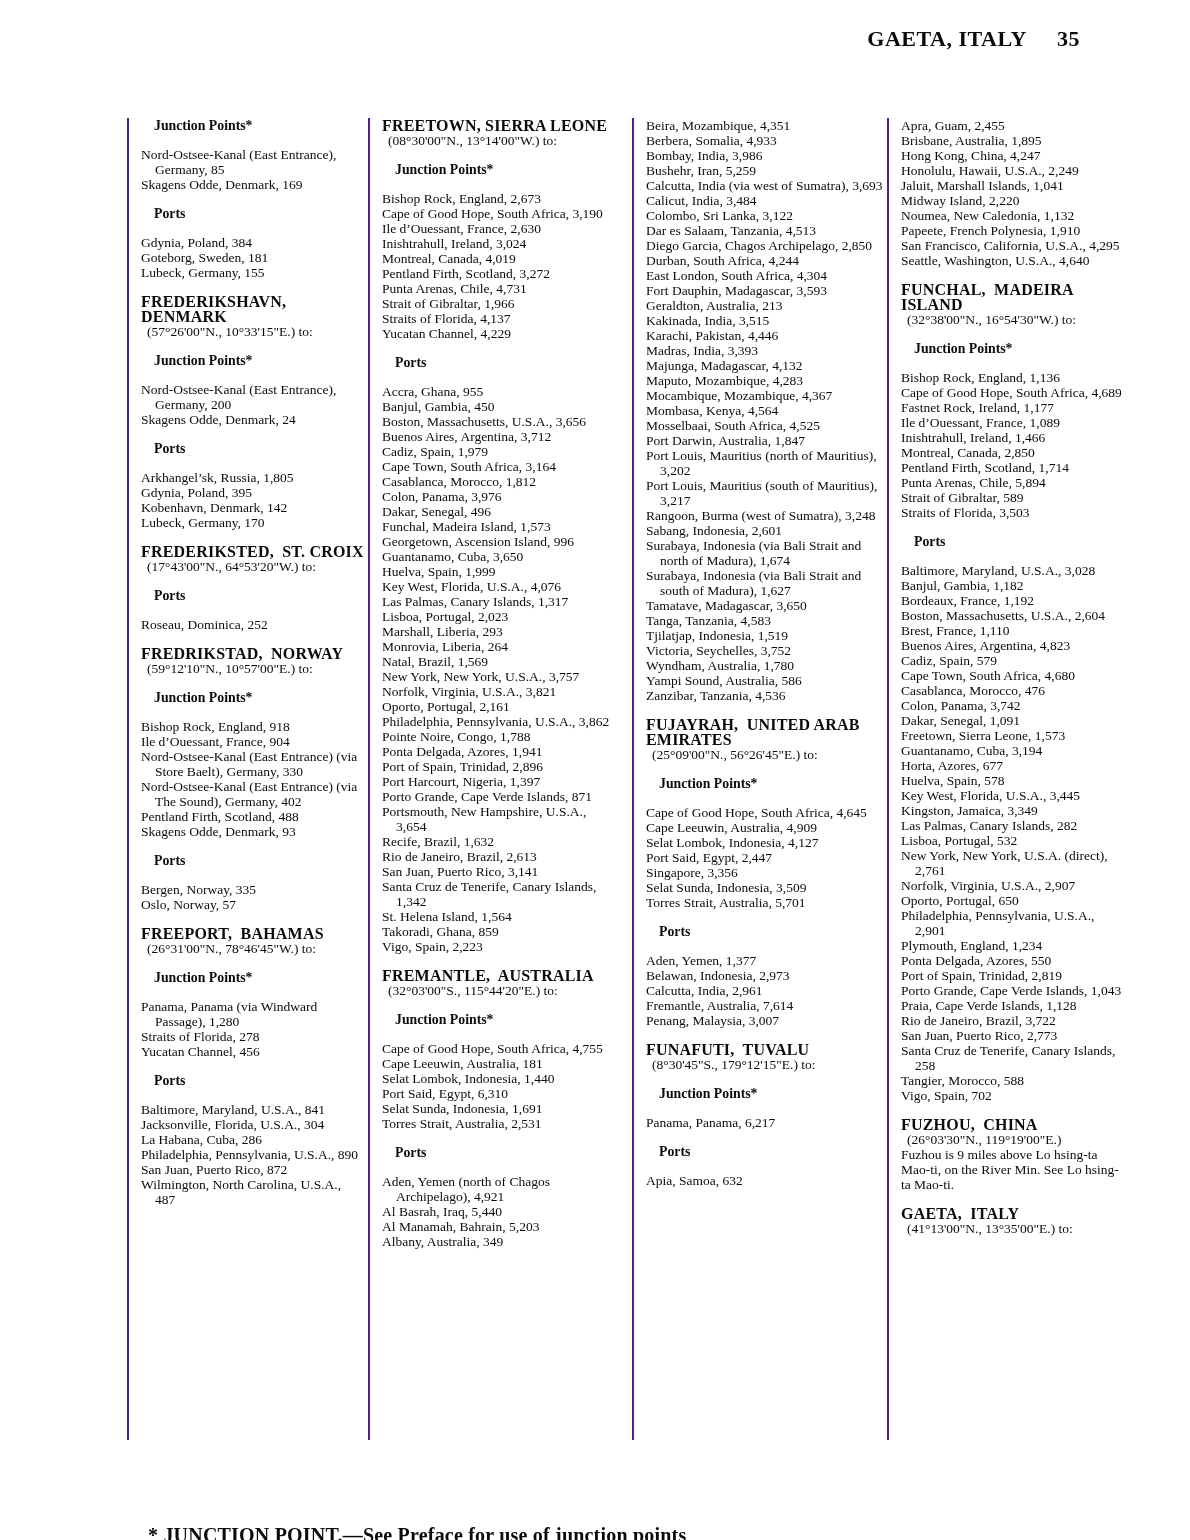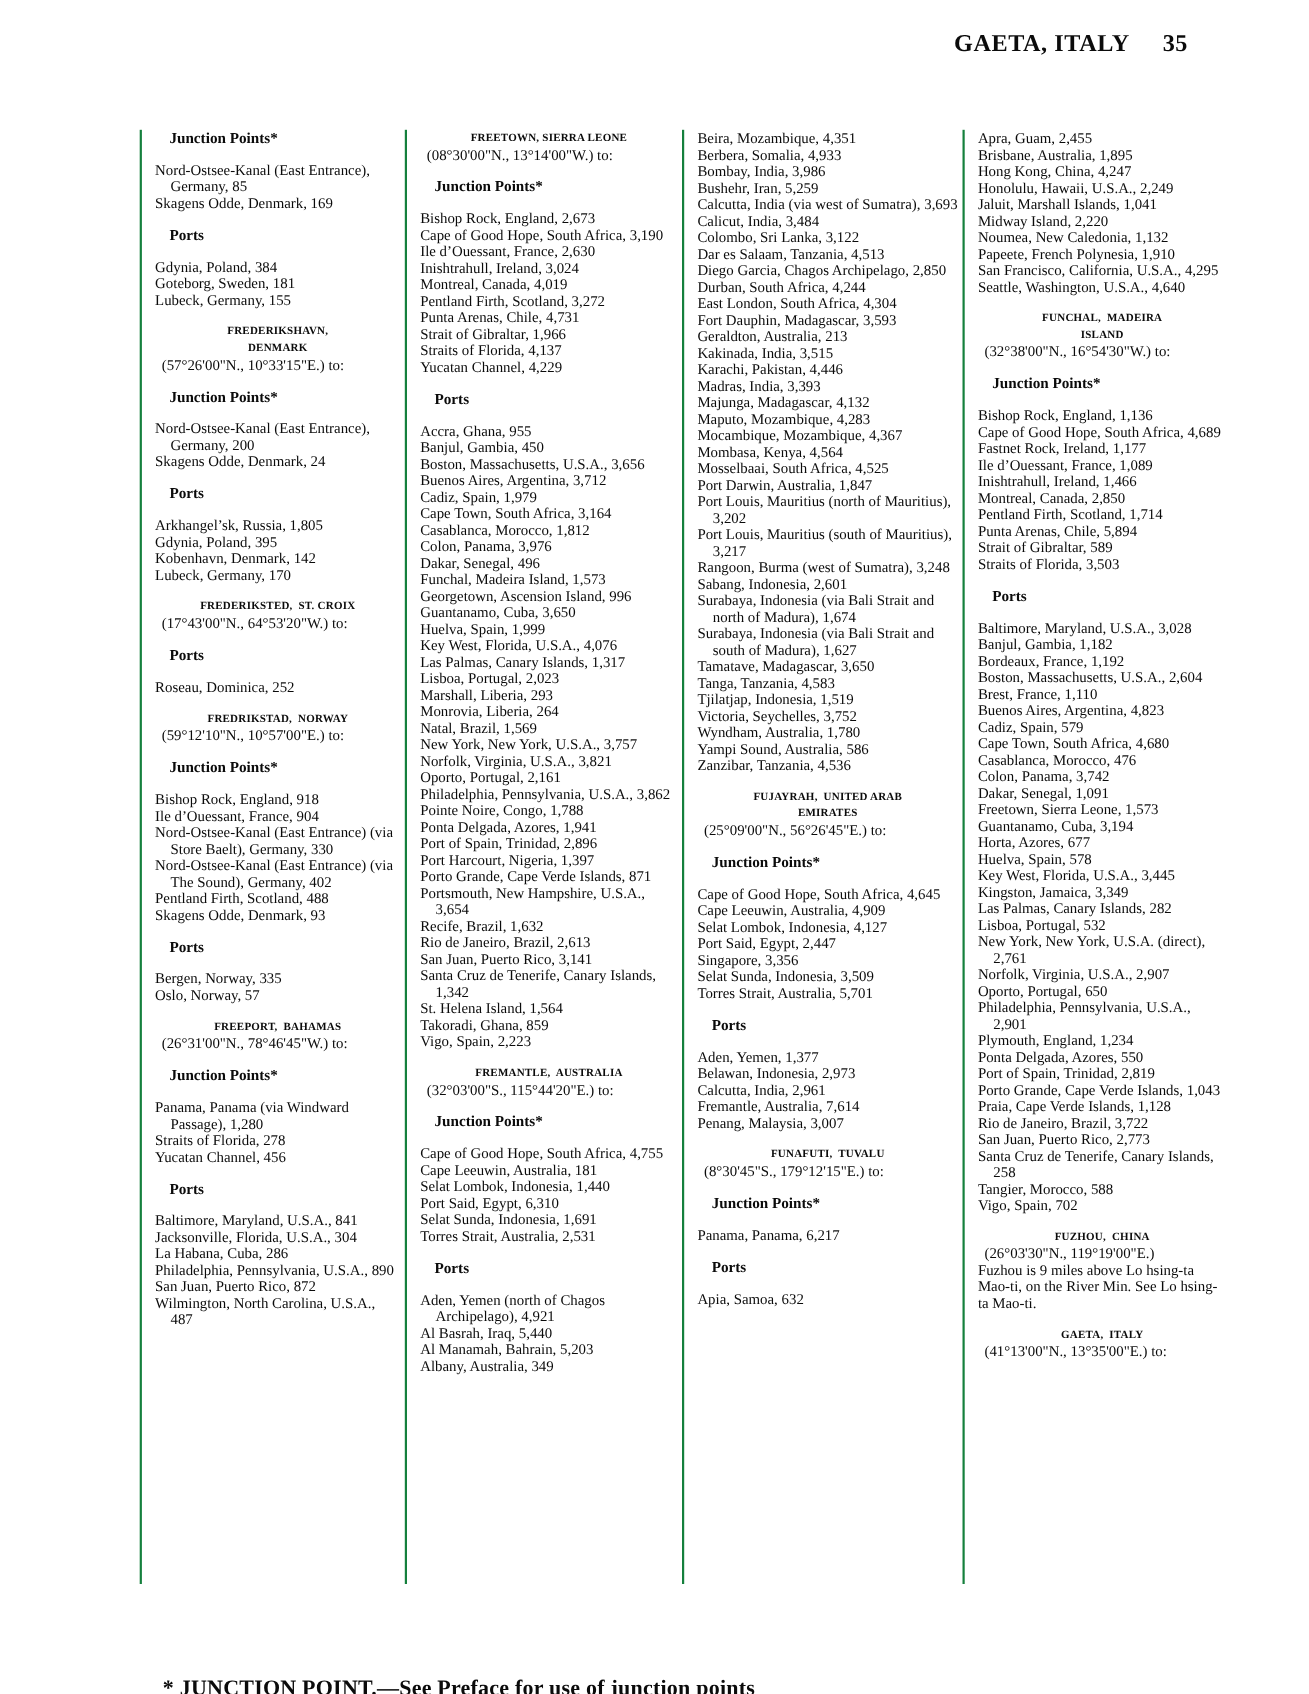--- a/index.html
+++ b/index.html
@@ -9,31 +9,31 @@
     -webkit-font-smoothing:antialiased;
   }
   .page-header{
     position:absolute;top:26px;right:110px;display:flex;align-items:baseline;gap:30px;
     font-weight:bold;font-size:22px;letter-spacing:.5px;
   }
   .columns{
     position:absolute;top:118px;left:127px;display:flex;height:1322px;
   }
   .col{
-    box-sizing:border-box;border-left:2px solid #15803d;padding-left:12px;padding-right:4px;
+    box-sizing:border-box;border-left:2px solid #4c1d95;padding-left:12px;padding-right:4px;
     font-size:13.5px;line-height:15px;
   }
   .col-1{width:241px;}
   .col-2{width:252px;}
-  .col-3{width:255px;}
+  .col-3{width:255px;margin-left:12px;}
   .col-4{width:244px;}
   .block{margin-top:14px;}
   .block:first-child{margin-top:0;}
   .subhead{font-weight:bold;padding-left:13px;font-size:13.8px;}
-  .entry-name{font-weight:bold;font-size:10px;white-space:pre-wrap;letter-spacing:.2px;text-align:center;}
+  .entry-name{font-weight:bold;font-size:16px;white-space:pre-wrap;letter-spacing:.2px;}
   .coords{padding-left:6px;}
   .note{}
   .item{padding-left:14px;text-indent:-14px;}
   .page-footer{
     position:absolute;top:1524px;left:148px;font-weight:bold;font-size:20px;letter-spacing:.2px;
   }
 </style>
 </head>
 <body>
 

